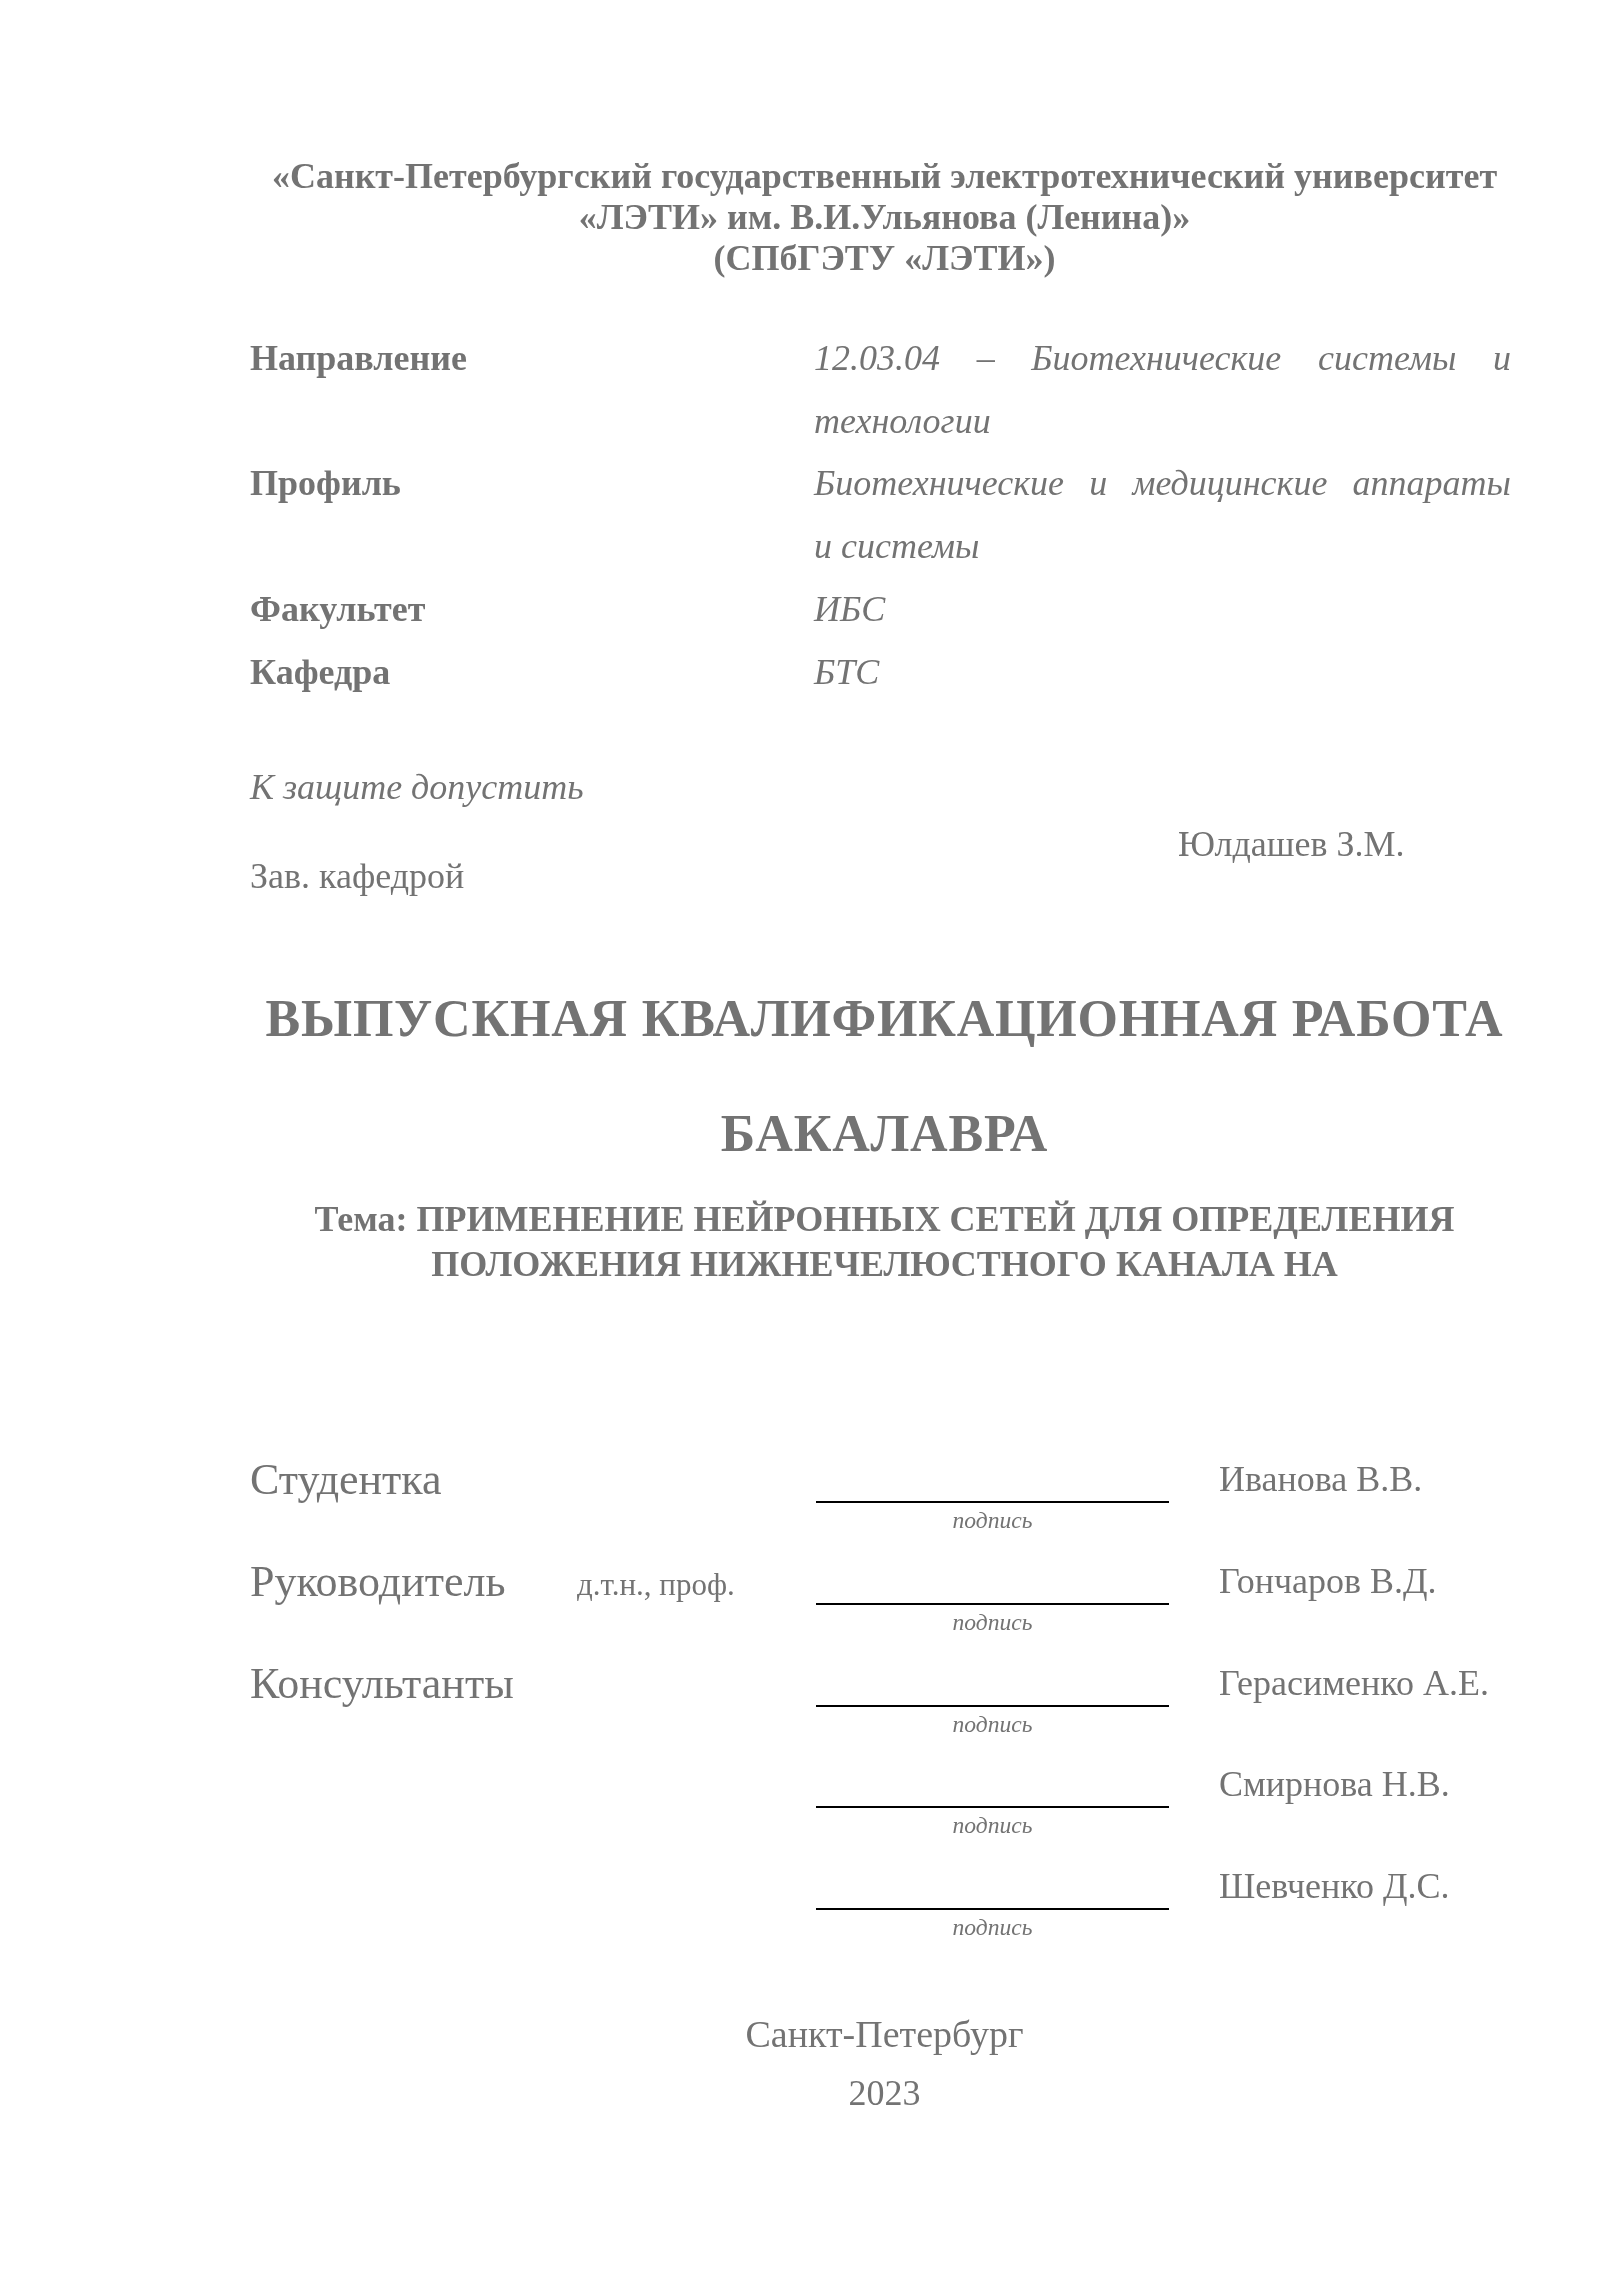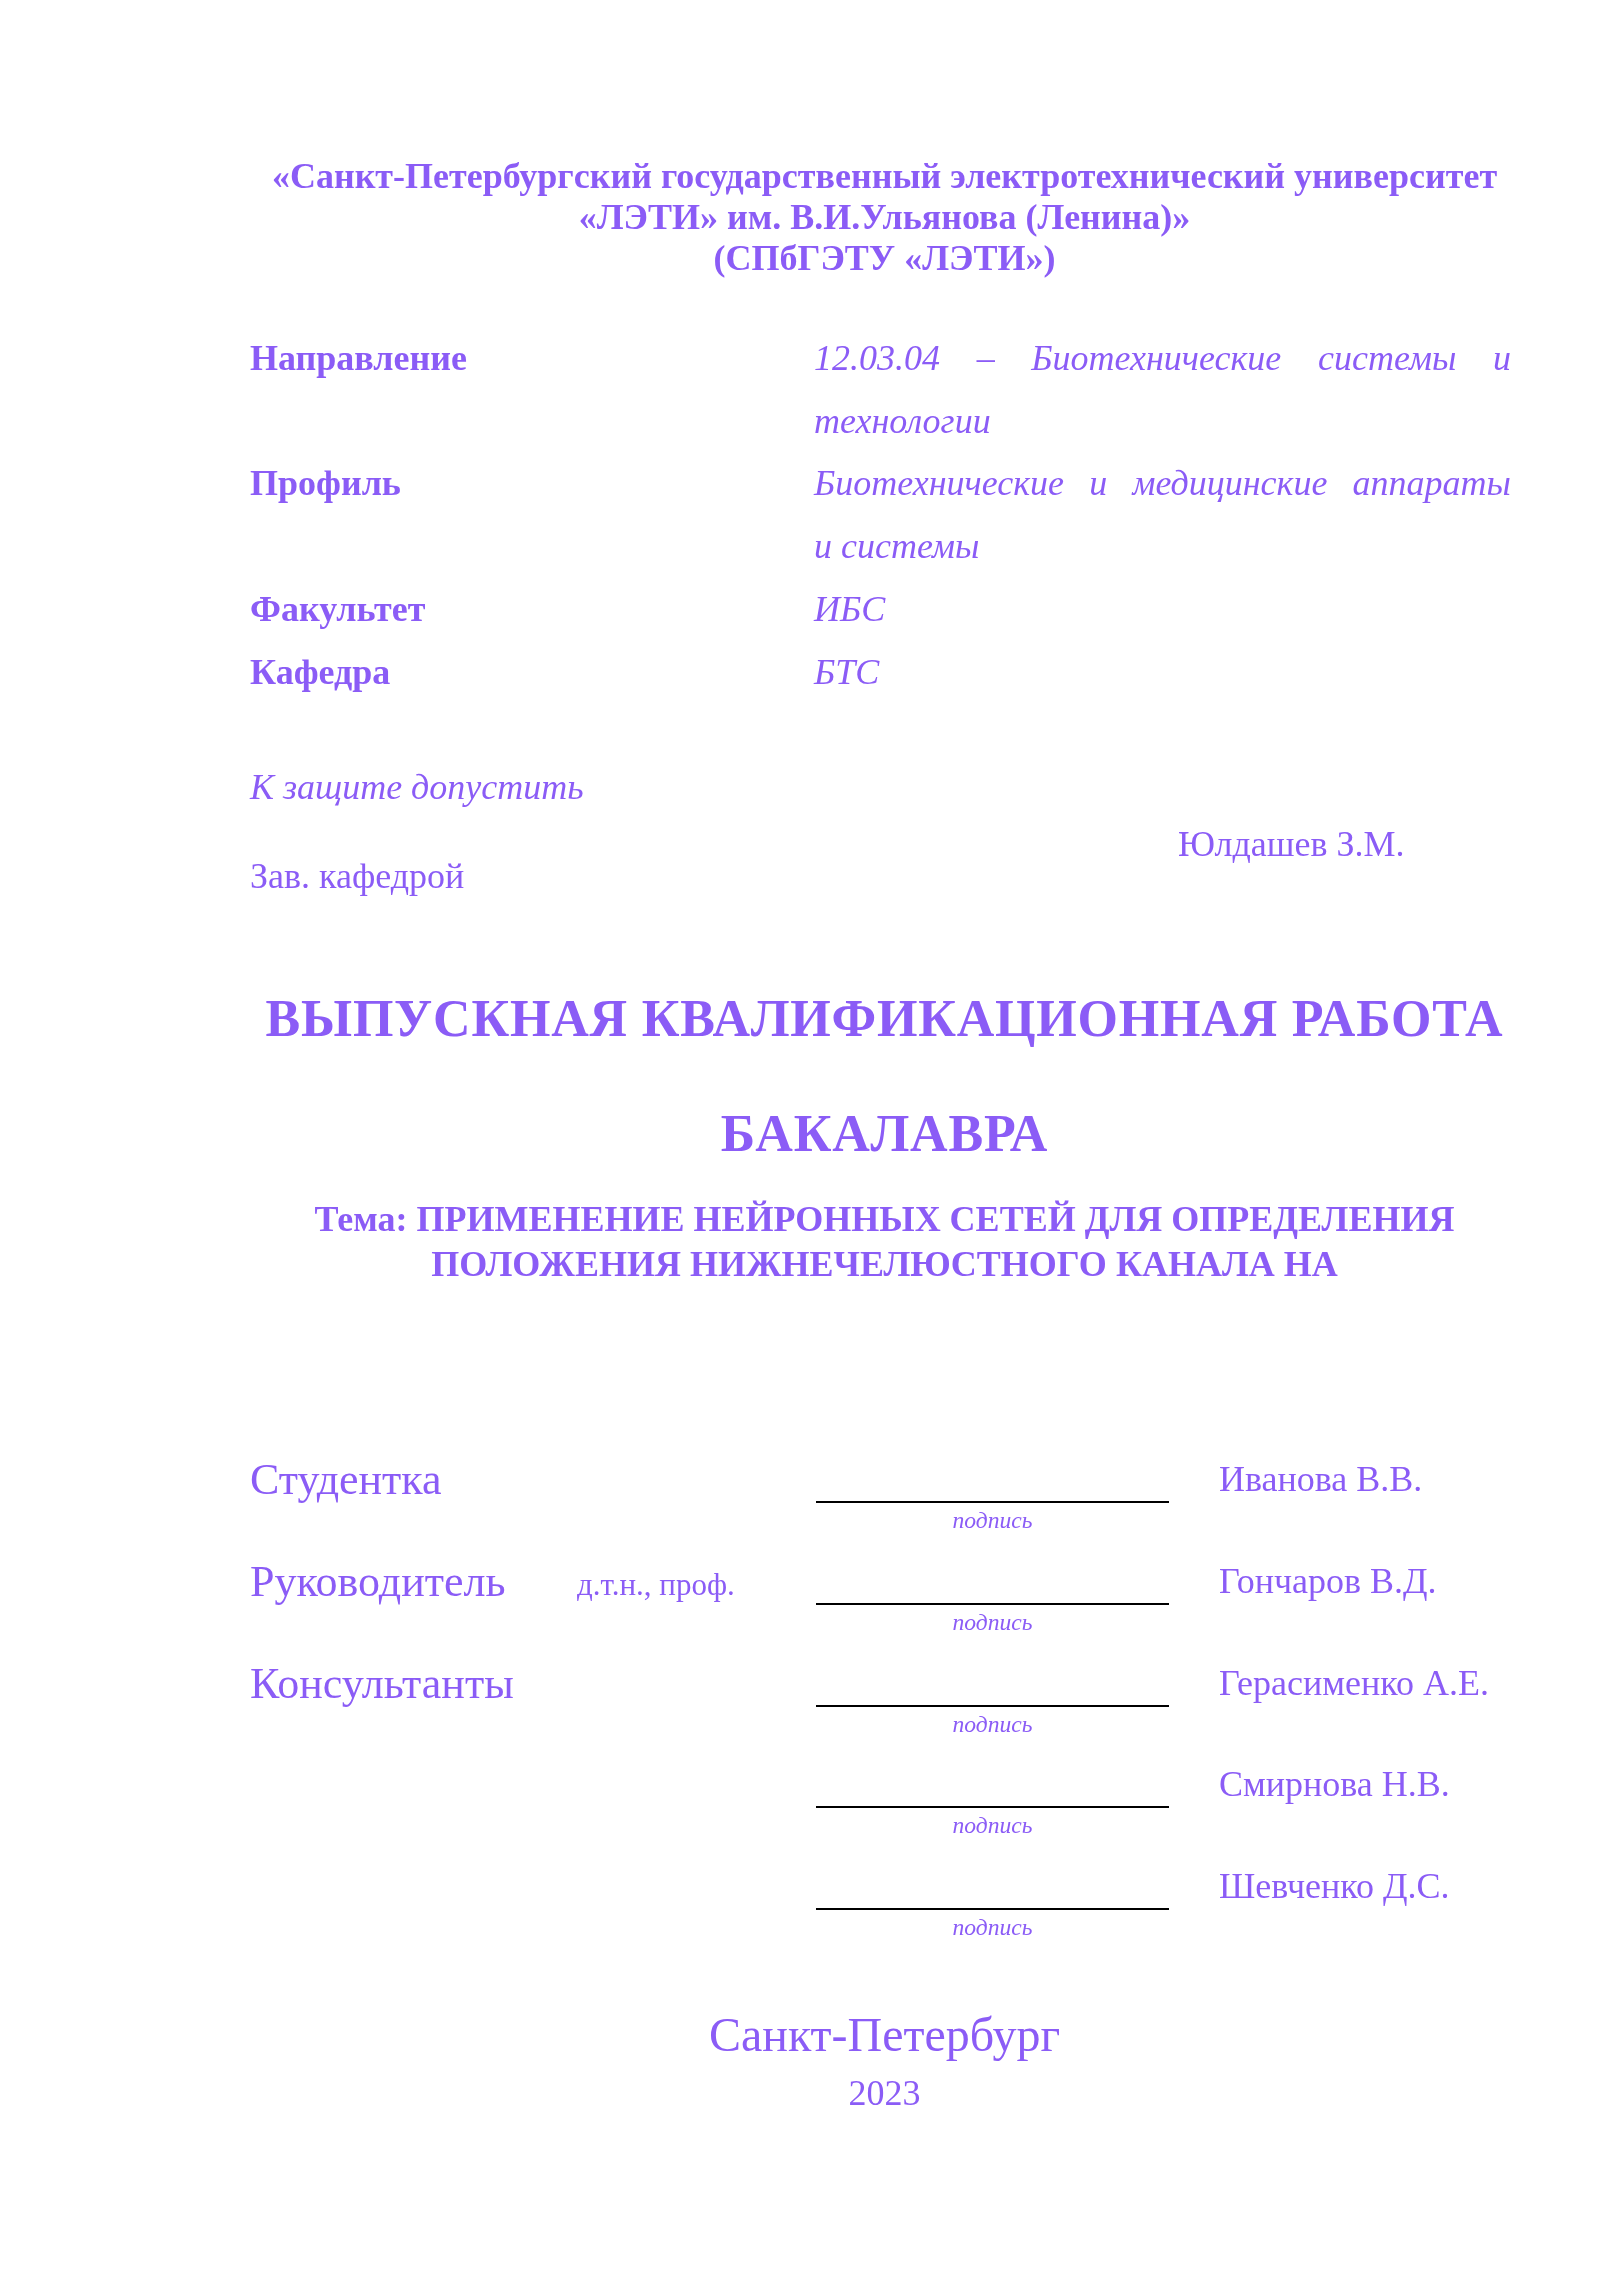--- a/index.html
+++ b/index.html
@@ -1,21 +1,21 @@
 <!DOCTYPE html>
 <html style="font-size:12.6px"><head>
 <meta charset="utf-8">
 <style>
   html, body { margin: 0; padding: 0; background: #ffffff; }
   .page {
     position: relative;
     width: 1623px;
     height: 2295px;
     background: #ffffff;
-    color: #8b5cf6;
+    color: #737373;
     font-family: "Liberation Serif", "DejaVu Serif", serif;
     overflow: hidden;
   }
   .abs { position: absolute; }
 
   
   .header {
     left: 250px; top: 156px; width: 1269px;
     text-align: center; font-weight: bold;
     font-size: 36px; line-height: 41px;
@@ -67,21 +67,21 @@
   .sig-caption {
     left: 816px; top: 48px; width: 353px;
     text-align: center; font-style: italic;
     font-size: 23.6px; line-height: 27px;
   }
   .sig-name { left: 1219px; top: 0; font-size: 36px; line-height: 41px; }
 
   
   .footer-city {
     left: 250px; top: 2014px; width: 1269px;
-    text-align: center; font-size: 48px; line-height: 41px;
+    text-align: center; font-size: 38px; line-height: 41px;
   }
   .footer-year {
     left: 250px; top: 2073px; width: 1269px;
     text-align: center; font-size: 36px; line-height: 41px;
   }
 </style>
 </head>
 <body>
 
 <div class="page">

